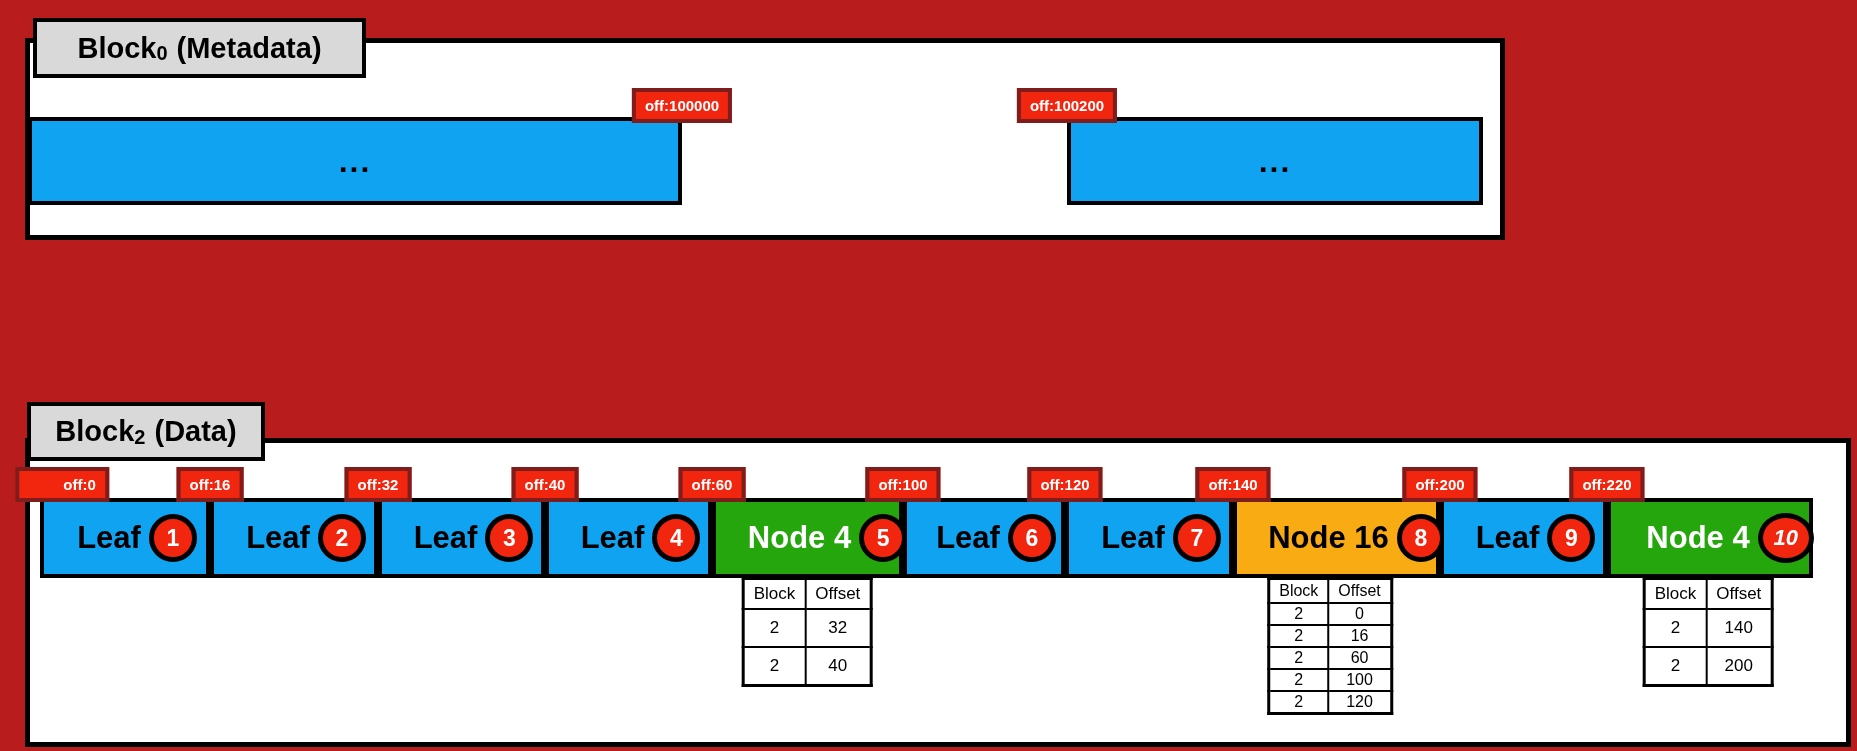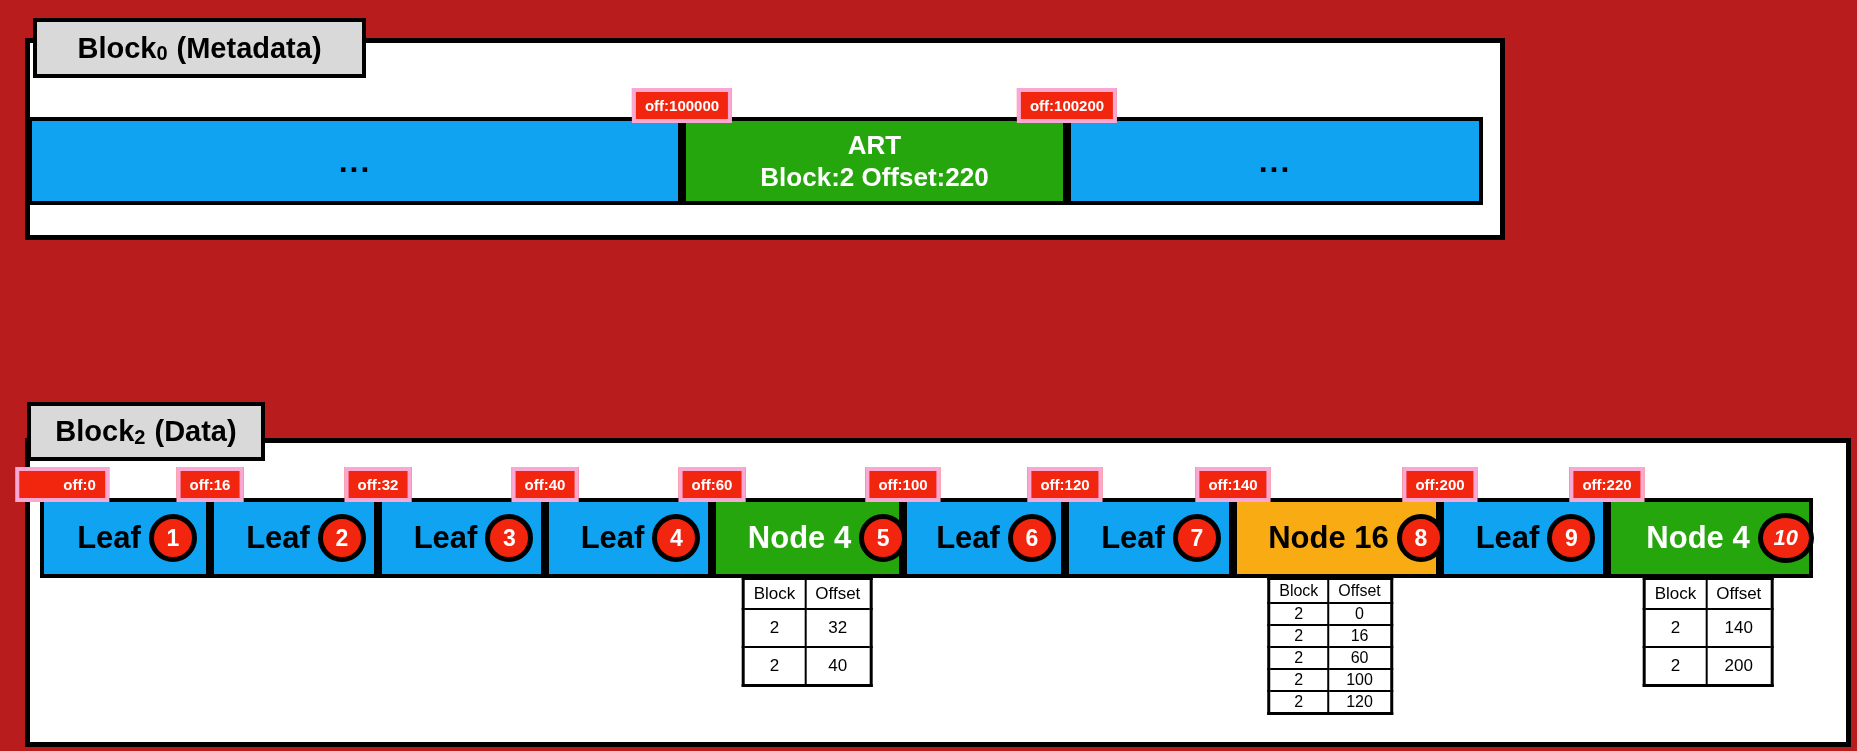--- a/index.html
+++ b/index.html
@@ -29,21 +29,21 @@
   .art-text{text-align:center;font-weight:bold;font-size:26px;line-height:32px;white-space:nowrap;}
   .badge{
     box-sizing:border-box;border-radius:50%;background:#f2250f;border:5px solid #000;
     color:#fff;font-weight:bold;font-size:23px;
     display:flex;align-items:center;justify-content:center;flex:0 0 auto;
   }
   .badge.sm{width:48px;height:48px;}
   .badge.lg{width:56px;height:50px;font-size:22px;font-style:italic;}
   .off-label{
     position:absolute;transform:translateX(-50%);z-index:5;
-    background:#f2250f;border:4px solid #f9a8d4;color:#fff;
+    background:#f2250f;border:4px solid #7f1d1d;color:#fff;
     font-weight:bold;font-size:15px;line-height:1;padding:6px 9px;white-space:nowrap;
   }
   .lookup-table{
     position:absolute;transform:translateX(-50%);z-index:4;
     border-collapse:collapse;background:#fff;border:3px solid #000;
   }
   .lookup-table th,.lookup-table td{
     border:2px solid #000;text-align:center;font-weight:normal;background:#fff;
   }
   .t-big th{font-size:17px;padding:4px 9px;}
@@ -59,26 +59,20 @@
   <div class="container" style="left:25px;top:38px;width:1470px;height:192px;"></div>
 
   <div class="title-box" style="left:33px;top:18px;width:325px;height:52px;">
     <span>Block</span>
       <sub>0</sub>
       <span class="title-suffix">(Metadata)</span>
   </div>
 
   <div class="bar-seg seg-blue" style="left:28px;top:117px;width:654px;height:88px;">
     <span class="dots">...</span>
-  </div>
-  <div class="bar-seg seg-green" style="left:682px;top:117px;width:385px;height:88px;">
-    <div class="art-text">
-      <div>ART</div>
-      <div>Block:2 Offset:220</div>
-    </div>
   </div>
   <div class="bar-seg seg-blue" style="left:1067px;top:117px;width:416px;height:88px;">
     <span class="dots">...</span>
   </div>
 
   <div class="off-label" style="left:682px;top:88px;">off:100000</div>
   <div class="off-label" style="left:1067px;top:88px;">off:100200</div>
 
   <div class="container" style="left:25px;top:438px;width:1816px;height:299px;"></div>
 

